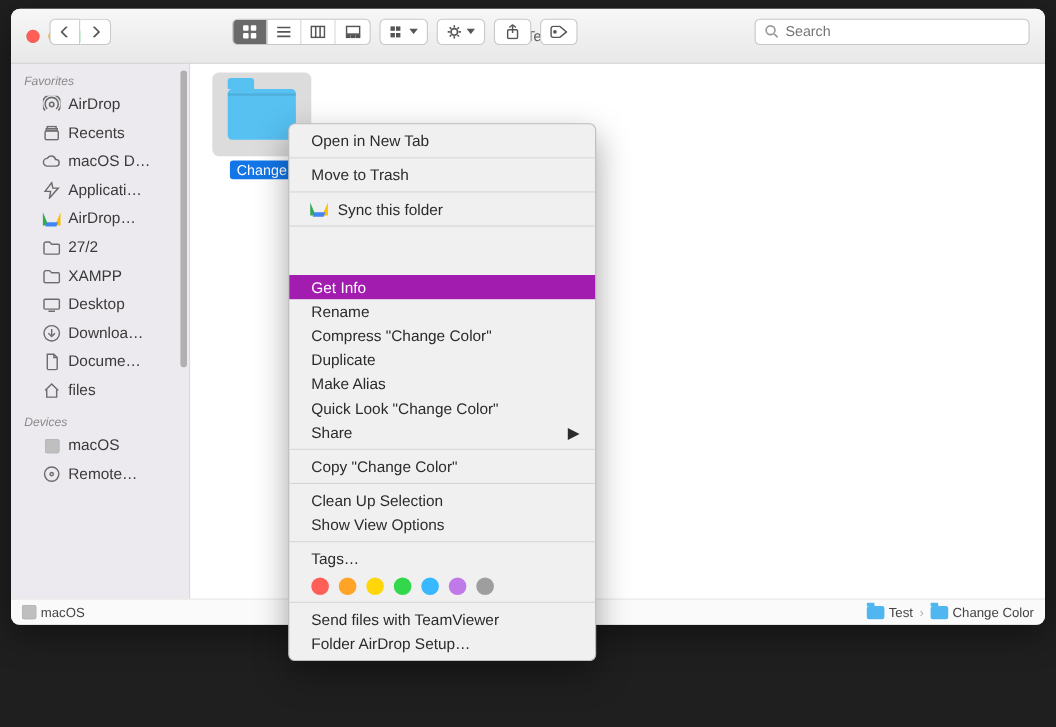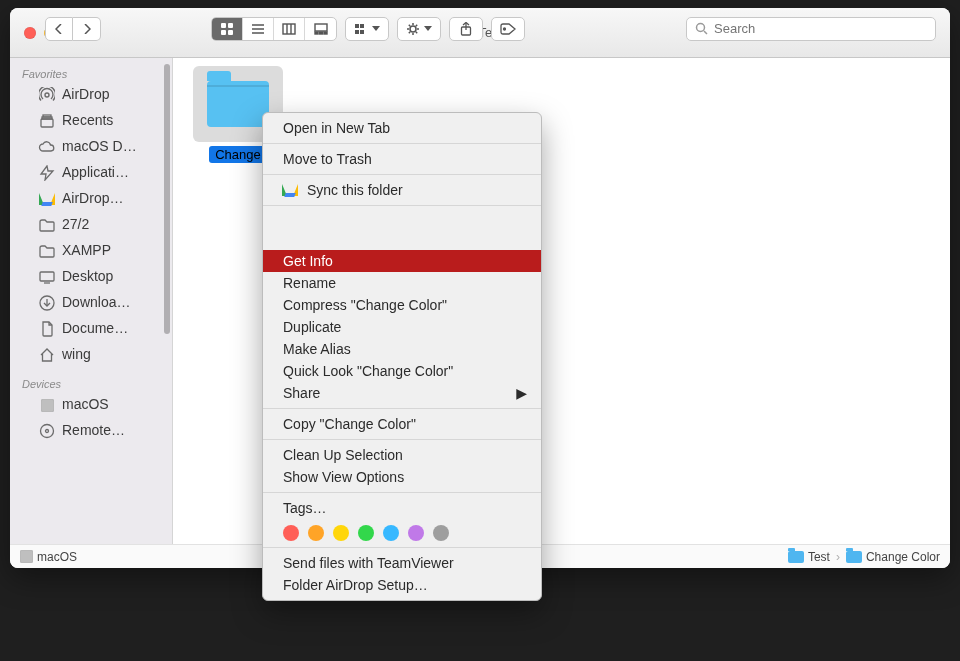--- a/index.html
+++ b/index.html
@@ -91,41 +91,41 @@
   }
   .folder-item .sel{
     width:90px;height:76px;border-radius:6px;background:#dcdcdc;display:flex;align-items:center;justify-content:center;
   }
   .big-folder{
     width:62px;height:46px;background:#57c1f2;border-radius:4px;position:relative;
   }
   .big-folder::before{content:"";position:absolute;top:-10px;left:0;width:24px;height:10px;background:#57c1f2;border-radius:3px 3px 0 0;}
   .big-folder::after{content:"";position:absolute;top:4px;left:0;right:0;height:2px;background:rgba(0,0,0,.1);}
   .folder-item .label{
-    display:inline-block;margin-top:4px;background:#1276e8;color:#000000;border-radius:3px;padding:1px 6px;font-size:13px;
+    display:inline-block;margin-top:4px;background:#1276e8;color:#ffffff;border-radius:3px;padding:1px 6px;font-size:13px;
     max-width:72px;white-space:nowrap;overflow:hidden;text-overflow:clip;
   }
   .pathbar{
     height:24px;border-top:1px solid #e2e2e2;background:#fafafa;
     display:flex;align-items:center;padding:0 10px;gap:6px;color:#444;font-size:12px;
   }
   .pathbar .crumb{display:flex;align-items:center;gap:4px;}
   .pathbar .sep{color:#b0b0b0;}
   .disk-mini{width:13px;height:13px;background:#bfbfbf;border-radius:2px;box-shadow:inset 0 0 1px #888;}
   
   .ctxmenu{
     position:absolute;left:262px;top:112px;width:280px;
     background:#f0f0f0;border:1px solid #bcbcbc;border-radius:6px;
     box-shadow:0 12px 30px rgba(0,0,0,.35);
     padding:4px 0; z-index:10;
   }
   .ctx-item{
     padding:3px 20px;font-size:14px;color:#2b2b2b;display:flex;align-items:center;gap:10px;position:relative;
   }
-  .ctx-item.highlight{background:#b91c1c;color:#fff;margin-top:44px;}
+  .ctx-item.highlight{background:#a21caf;color:#fff;margin-top:44px;}
   .ctx-item .right-arrow{position:absolute;right:14px;color:#2b2b2b;}
   .ctx-sep{height:1px;background:#d6d6d6;margin:4px 0;}
   .gdrive{
     width:14px;height:12px;position:relative;display:inline-block;
   }
   .gdrive span{position:absolute;}
   .gdrive .l{left:-1px;top:0;width:0;height:0;border-right:5px solid transparent;border-left:0;border-bottom:12px solid #34a853;}
   .gdrive .r{right:-1px;top:0;width:0;height:0;border-left:5px solid transparent;border-right:0;border-bottom:12px solid #fbbc05;}
   .gdrive .b{left:2px;bottom:-1px;width:10px;height:4px;background:#4285f4;transform:skewX(-20deg);}
   .tag-row{display:flex;gap:9px;padding:6px 20px 2px;}
@@ -350,21 +350,21 @@
           <span>Docume…</span>
         </div>
 
       <div class="side-item">
           <span class="ic">
             <svg width="16" height="14" viewBox="0 0 16 14" fill="none" stroke="#6c6c6c" stroke-width="1.3">
               <path d="M2 7 L8 1 L14 7"></path>
               <path d="M3.5 6 V13 H12.5 V6"></path>
             </svg>
           </span>
-          <span>wing</span>
+          <span>files</span>
         </div>
 
       <div class="section-label" style="margin-top:6px">Devices</div>
 
       <div class="side-item">
           <span class="ic">
             <span class="disk-mini"></span>
           </span>
           <span>macOS</span>
         </div>

